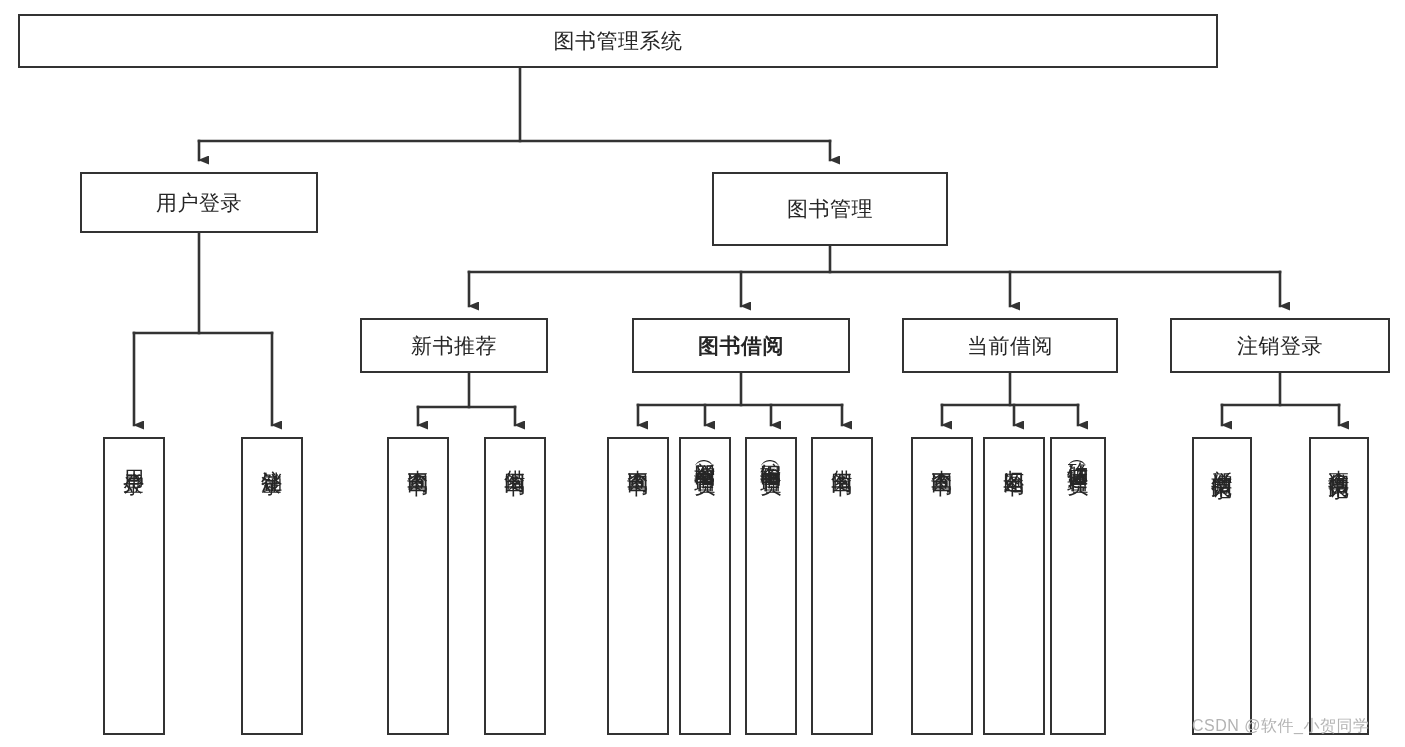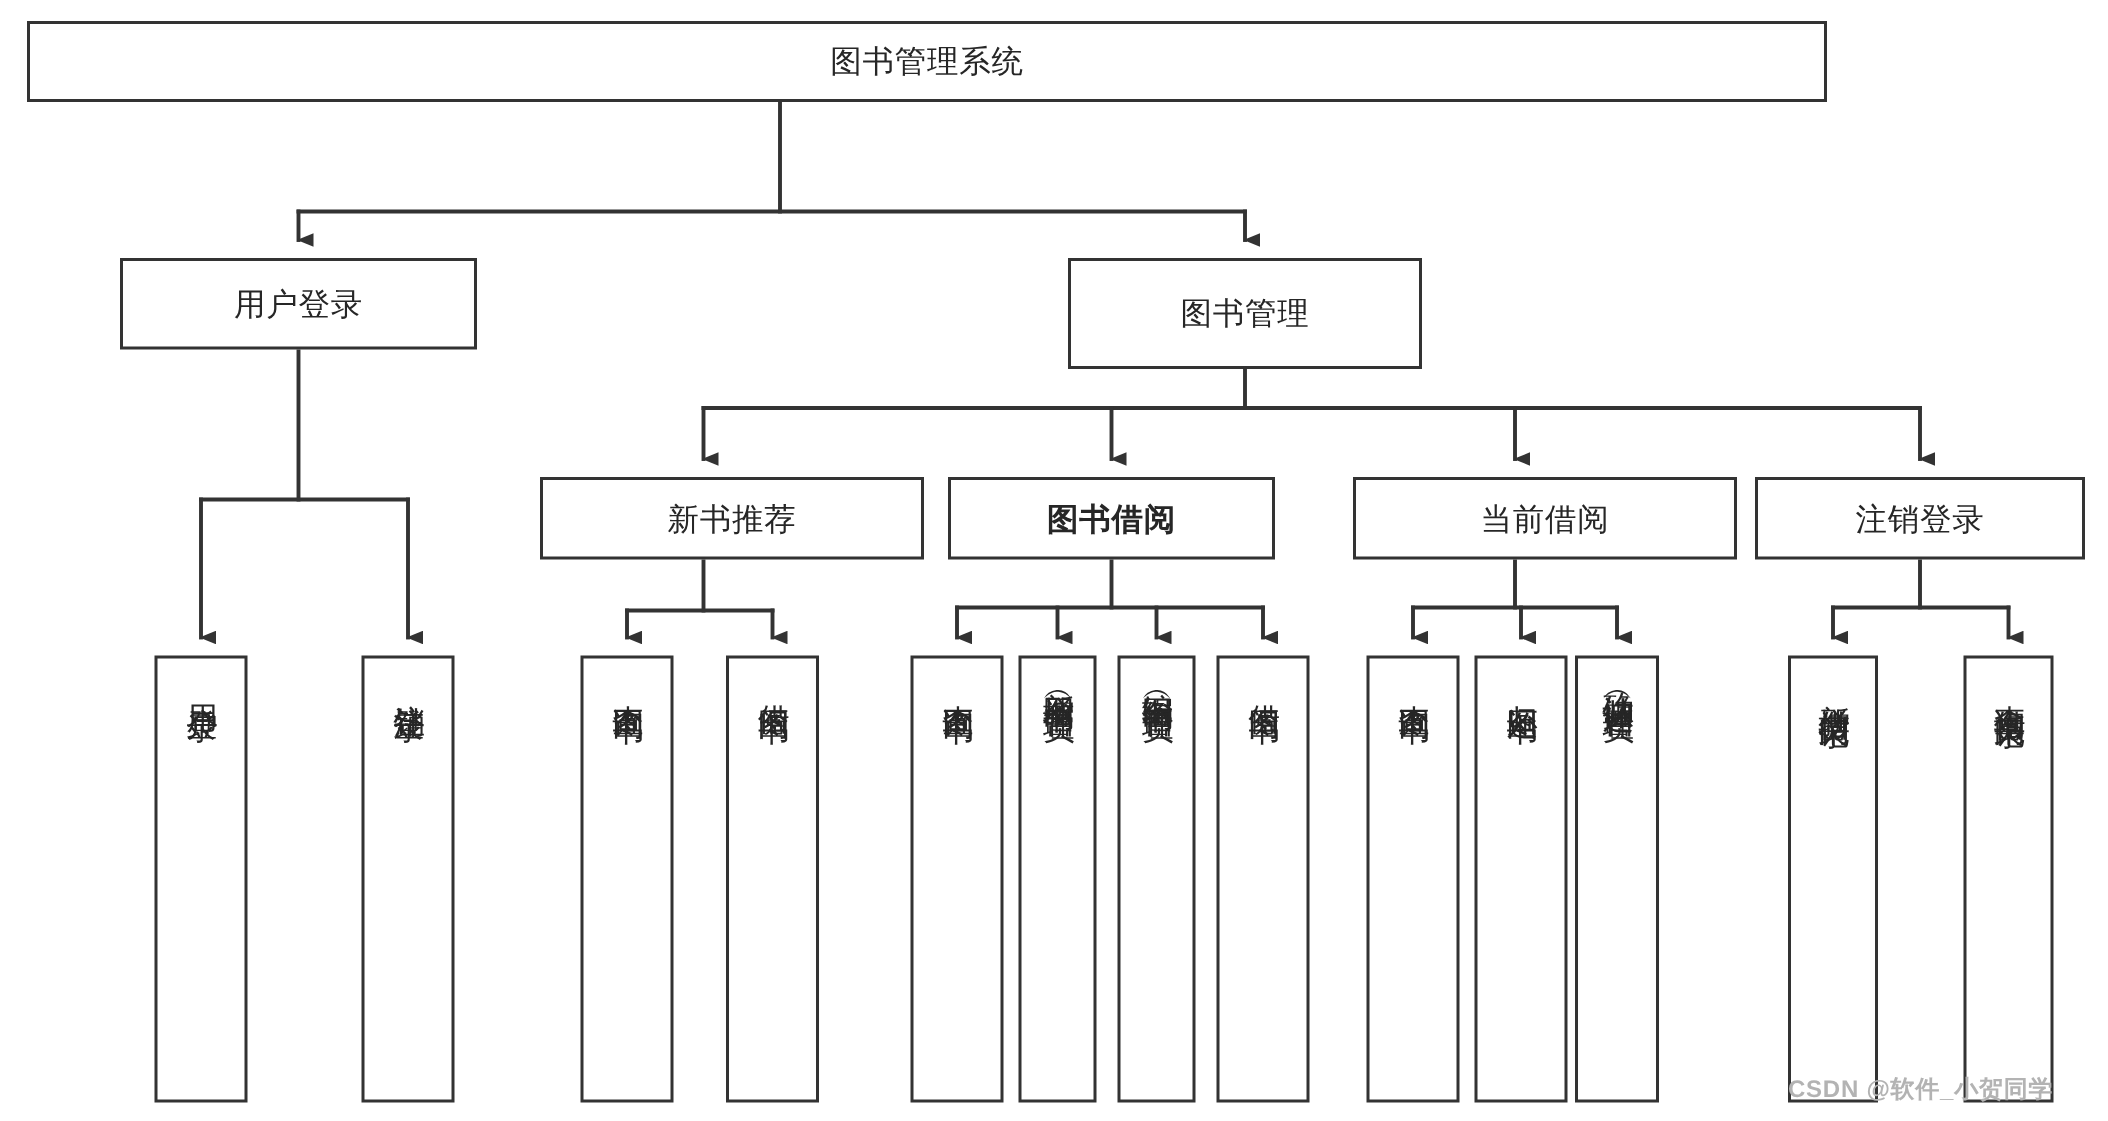--- a/index.html
+++ b/index.html
@@ -51,21 +51,20 @@
     letter-spacing: 2px;
     white-space: nowrap;
     color: #262626;
   }
   .watermark {
     position: absolute;
     font-size: 16px;
     color: #b3b3b3;
     white-space: nowrap;
     letter-spacing: 0.5px;
-    font-weight: bold;
   }
 </style>
 </head>
 <body>
 
 <div id="canvas">
 
   <svg id="edges" viewBox="0 0 1405 747" xmlns="http://www.w3.org/2000/svg">
     <defs>
       <marker id="arrow" markerWidth="9" markerHeight="11" refX="4.5" refY="10" orient="auto" markerUnits="userSpaceOnUse">
@@ -120,27 +119,27 @@
     <span>图书管理系统</span>
   </div>
 
   <div class="node h" style="left:80px; top:172px; width:238px; height:61px;">
     <span>用户登录</span>
   </div>
   <div class="node h" style="left:712px; top:172px; width:236px; height:74px;">
     <span>图书管理</span>
   </div>
 
-  <div class="node h" style="left:360px; top:318px; width:256px; height:55px;">
+  <div class="node h" style="left:360px; top:318px; width:188px; height:55px;">
     <span>新书推荐</span>
   </div>
   <div class="node h" style="left:632px; top:318px; width:218px; height:55px;font-weight:bold;">
     <span>图书借阅</span>
   </div>
-  <div class="node h" style="left:902px; top:318px; width:256px; height:55px;">
+  <div class="node h" style="left:902px; top:318px; width:216px; height:55px;">
     <span>当前借阅</span>
   </div>
   <div class="node h" style="left:1170px; top:318px; width:220px; height:55px;">
     <span>注销登录</span>
   </div>
 
   <div class="node v" style="left:103px; top:437px; width:62px; height:298px;">
     <span class="vlabel">用户登录</span>
   </div>
   <div class="node v" style="left:241px; top:437px; width:62px; height:298px;">

